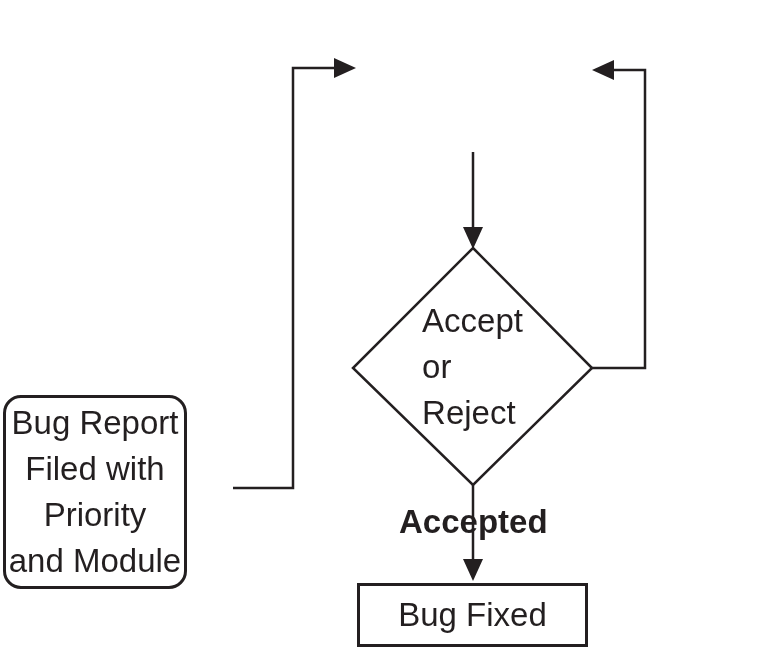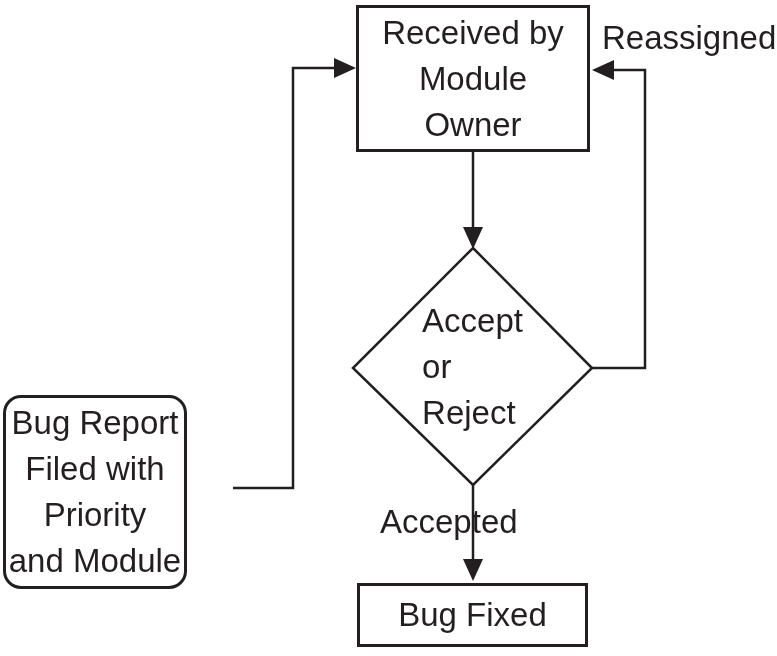--- a/index.html
+++ b/index.html
@@ -55,21 +55,21 @@
     background: transparent;
   }
   .edge-label {
     position: absolute;
     z-index: 3;
     font-size: 33px;
     line-height: 40px;
     white-space: nowrap;
   }
   .edge-label.reassigned { left: 602px; top: 18px; }
-  .edge-label.accepted   { left: 380px; top: 502px; }
+  .edge-label.accepted   { left: 399px; top: 502px; font-weight: bold; }
 </style>
 </head>
 <body>
 
 <div class="canvas">
 
   <svg class="wires" width="777" height="656" viewBox="0 0 777 656">
 
     <polygon points="473,248 592,368 473,485 353,368" fill="#ffffff" stroke="#231f20" stroke-width="2.5"></polygon>
 
@@ -79,32 +79,28 @@
     <path d="M 473 152 V 231" fill="none" stroke="#231f20" stroke-width="2.5"></path>
     <polygon points="473,249 463,227 483,227" fill="#231f20"></polygon>
 
     <path d="M 591 368 H 645 V 70 H 612" fill="none" stroke="#231f20" stroke-width="2.5"></path>
     <polygon points="592,70 614,60 614,80" fill="#231f20"></polygon>
 
     <path d="M 473 485 V 563" fill="none" stroke="#231f20" stroke-width="2.5"></path>
     <polygon points="473,581 463,559 483,559" fill="#231f20"></polygon>
   </svg>
 
-  <div class="node rect-top">Received by
-Module
-Owner</div>
 
   <div class="node rounded">Bug Report
 Filed with
 Priority
 and Module</div>
 
   <div class="diamond-text">Accept
 or
 Reject</div>
 
   <div class="node rect-bottom">Bug Fixed</div>
 
-  <div class="edge-label reassigned">Reassigned</div>
 
   <div class="edge-label accepted">Accepted</div>
 
 </div>
 
 </body></html>

